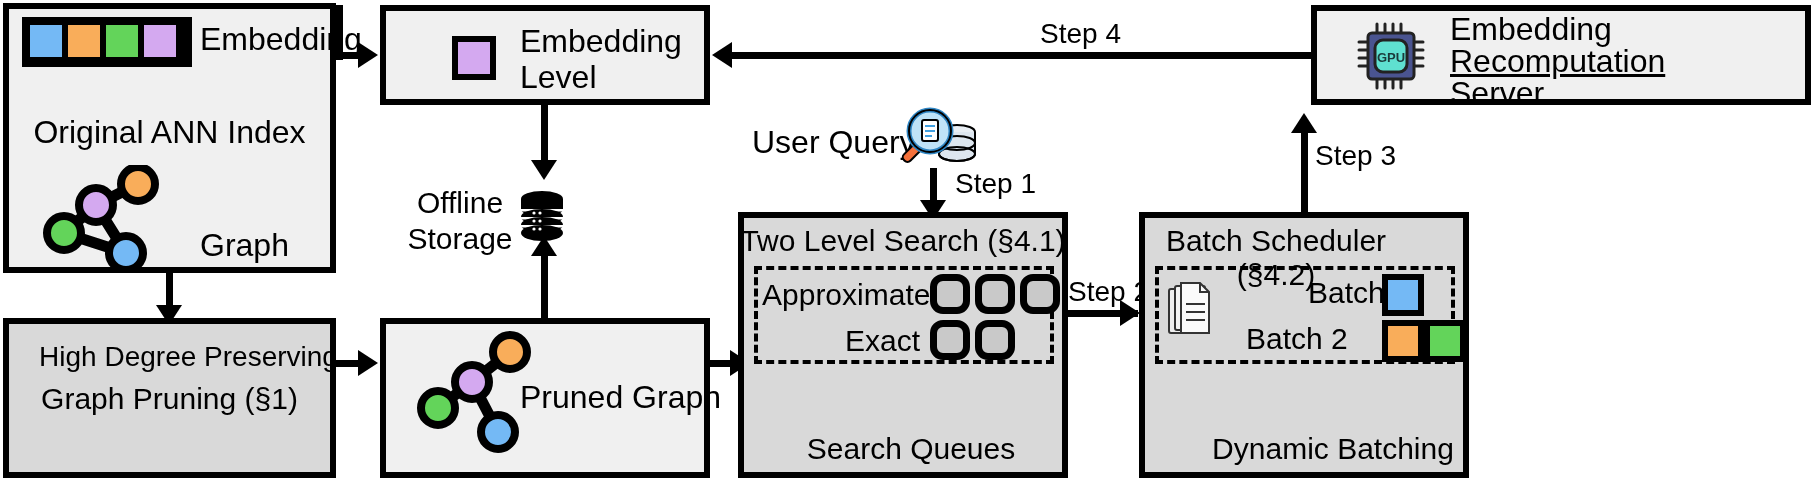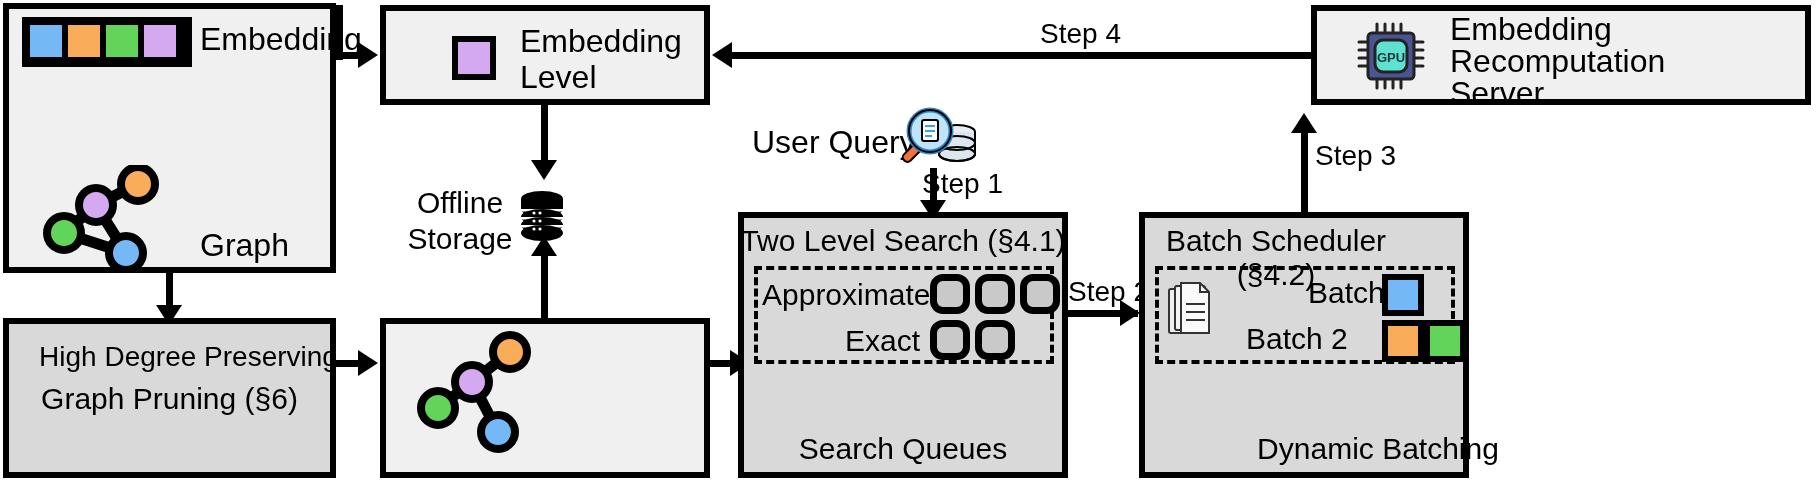--- a/index.html
+++ b/index.html
@@ -79,20 +79,21 @@
 
   <div class="strip" style="left:22px;top:17px;width:170px;height:50px;">
     <div class="cell" style="background:#74b9f5;"></div>
     <div class="cell" style="background:#f9ad5a;"></div>
     <div class="cell" style="background:#63d45a;"></div>
     <div class="cell" style="background:#d4a9f0;"></div>
   </div>
 
   <div class="lbl" style="left:200px;top:22px;font-size:32px;">Embedding</div>
 
+  <div class="lbl ctr bold" style="left:3px;top:115px;width:333px;font-size:32px;">Original ANN Index</div>
 
   <svg class="graph" style="left:34px;top:165px;" width="140" height="105" viewBox="0 0 140 105">
     <g stroke="#000" stroke-width="11" stroke-linecap="round">
       <line x1="30" y1="68" x2="62" y2="40"></line>
       <line x1="62" y1="40" x2="104" y2="19"></line>
       <line x1="30" y1="68" x2="92" y2="88"></line>
       <line x1="62" y1="40" x2="92" y2="88"></line>
     </g>
     <circle cx="104" cy="19" r="17" fill="#f9ad5a" stroke="#000" stroke-width="8"></circle>
     <circle cx="62" cy="40" r="17" fill="#d4a9f0" stroke="#000" stroke-width="8"></circle>
@@ -100,39 +101,40 @@
     <circle cx="92" cy="88" r="17" fill="#74b9f5" stroke="#000" stroke-width="8"></circle>
   </svg>
 
   <div class="lbl" style="left:200px;top:228px;font-size:32px;">Graph</div>
 
   <div class="ln vline" style="left:166px;top:273px;height:38px;"></div>
   <div class="ahead down" style="left:156px;top:305px;"></div>
 
   <div class="box dark" style="left:3px;top:318px;width:333px;height:160px;"></div>
   <div class="lbl ctr bold" style="left:3px;top:341px;width:371px;font-size:28px;">High Degree Preserving</div>
-  <div class="lbl ctr bold" style="left:3px;top:382px;width:333px;font-size:30px;">Graph Pruning (§6)</div>
+  <div class="lbl ctr bold" style="left:3px;top:382px;width:333px;font-size:30px;">Graph Pruning (§1)</div>
 
   <div class="ln hline" style="left:336px;top:360px;width:28px;"></div>
   <div class="ahead right" style="left:358px;top:350px;"></div>
 
   <div class="box" style="left:380px;top:318px;width:330px;height:160px;"></div>
 
   <svg class="graph" style="left:410px;top:330px;" width="135" height="130" viewBox="0 0 135 130">
     <g stroke="#000" stroke-width="11" stroke-linecap="round">
       <line x1="28" y1="78" x2="62" y2="52"></line>
       <line x1="62" y1="52" x2="100" y2="22"></line>
       <line x1="62" y1="52" x2="88" y2="102"></line>
     </g>
     <circle cx="100" cy="22" r="17" fill="#f9ad5a" stroke="#000" stroke-width="8"></circle>
     <circle cx="62" cy="52" r="17" fill="#d4a9f0" stroke="#000" stroke-width="8"></circle>
     <circle cx="28" cy="78" r="17" fill="#63d45a" stroke="#000" stroke-width="8"></circle>
     <circle cx="88" cy="102" r="17" fill="#74b9f5" stroke="#000" stroke-width="8"></circle>
   </svg>
 
+  <div class="lbl" style="left:520px;top:380px;font-size:32px;">Pruned Graph</div>
 
   <div class="ln hline" style="left:710px;top:360px;width:28px;"></div>
   <div class="ahead right" style="left:730px;top:350px;"></div>
 
   <div class="ln vline" style="left:541px;top:248px;height:72px;"></div>
   <div class="ahead up" style="left:531px;top:236px;"></div>
 
   <div class="box" style="left:380px;top:5px;width:330px;height:100px;"></div>
   <div class="swatch" style="left:452px;top:36px;width:44px;height:44px;background:#d4a9f0;"></div>
   <div class="lbl" style="left:520px;top:24px;font-size:32px;">Embedding</div>
@@ -185,37 +187,37 @@
     <circle cx="30" cy="25" r="21" fill="none" stroke="#000" stroke-width="2"></circle>
 
     <rect x="22" y="14" width="16" height="21" rx="2" fill="#fff" stroke="#000" stroke-width="2"></rect>
     <line x1="25" y1="20" x2="35" y2="20" stroke="#3f9fe0" stroke-width="2"></line>
     <line x1="25" y1="25" x2="35" y2="25" stroke="#3f9fe0" stroke-width="2"></line>
     <line x1="25" y1="30" x2="32" y2="30" stroke="#3f9fe0" stroke-width="2"></line>
   </svg>
 
   <div class="ln vline" style="left:930px;top:168px;height:42px;"></div>
   <div class="ahead down" style="left:920px;top:200px;"></div>
-  <div class="lbl bold" style="left:922px;top:168px;font-size:28px;">Step 1</div>
+  <div class="lbl bold" style="left:955px;top:168px;font-size:28px;">Step 1</div>
 
   <div class="box dark" style="left:738px;top:212px;width:330px;height:266px;"></div>
   <div class="lbl ctr" style="left:738px;top:224px;width:330px;font-size:30px;">Two Level Search (§4.1)</div>
 
   <div class="dashbox" style="left:754px;top:266px;width:300px;height:98px;"></div>
 
   <div class="lbl" style="left:762px;top:278px;font-size:30px;">Approximate</div>
   <div class="slot" style="left:930px;top:274px;width:40px;height:40px;"></div>
   <div class="slot" style="left:975px;top:274px;width:40px;height:40px;"></div>
   <div class="slot" style="left:1020px;top:274px;width:40px;height:40px;"></div>
 
   <div class="lbl" style="left:845px;top:324px;font-size:30px;">Exact</div>
   <div class="slot" style="left:930px;top:320px;width:40px;height:40px;"></div>
   <div class="slot" style="left:975px;top:320px;width:40px;height:40px;"></div>
 
-  <div class="lbl ctr" style="left:738px;top:432px;width:330px;font-size:30px;">Search Queues</div>
+  <div class="lbl ctr" style="left:738px;top:432px;width:330px;font-size:30px;padding-left:8px;">Search Queues</div>
 
   <div class="ln hline" style="left:1068px;top:310px;width:70px;"></div>
   <div class="ahead right" style="left:1120px;top:300px;"></div>
   <div class="lbl bold" style="left:1068px;top:276px;font-size:28px;">Step 2</div>
 
   <div class="box dark" style="left:1139px;top:212px;width:330px;height:266px;"></div>
   <div class="lbl ctr bold" style="left:1139px;top:224px;width:274px;font-size:30px;">Batch Scheduler (§4.2)</div>
 
   <div class="dashbox" style="left:1155px;top:266px;width:300px;height:98px;"></div>
 
@@ -229,21 +231,21 @@
     <line x1="18" y1="38" x2="37" y2="38" stroke="#333" stroke-width="2"></line>
   </svg>
 
   <div class="lbl" style="left:1308px;top:276px;font-size:30px;">Batch 1</div>
   <div class="swatch" style="left:1382px;top:274px;width:42px;height:42px;background:#74b9f5;"></div>
 
   <div class="lbl" style="left:1246px;top:322px;font-size:30px;">Batch 2</div>
   <div class="swatch" style="left:1382px;top:320px;width:42px;height:42px;background:#f9ad5a;"></div>
   <div class="swatch" style="left:1424px;top:320px;width:42px;height:42px;background:#63d45a;"></div>
 
-  <div class="lbl ctr" style="left:1139px;top:432px;width:388px;font-size:30px;margin-left:45px;">Dynamic Batching</div>
+  <div class="lbl ctr" style="left:1139px;top:432px;width:388px;font-size:30px;">Dynamic Batching</div>
 
   <div class="ln vline" style="left:1301px;top:125px;height:88px;"></div>
   <div class="ahead up" style="left:1291px;top:113px;"></div>
   <div class="lbl bold" style="left:1315px;top:140px;font-size:28px;">Step 3</div>
 
   <div class="box" style="left:1311px;top:5px;width:500px;height:100px;"></div>
 
   <svg style="position:absolute;left:1357px;top:22px;" width="68" height="68" viewBox="0 0 68 68">
     <g stroke="#222" stroke-width="3" stroke-linecap="round">
       <line x1="20" y1="2" x2="20" y2="12"></line>
@@ -262,20 +264,20 @@
         <line x1="56" y1="28" x2="66" y2="28"></line>
       <line x1="56" y1="36" x2="66" y2="36"></line>
         <line x1="56" y1="44" x2="66" y2="44"></line>
     </g>
     <rect x="11" y="11" width="46" height="46" rx="4" fill="#4a5490" stroke="#222" stroke-width="3"></rect>
     <rect x="18" y="18" width="32" height="32" rx="8" fill="#5fe0d0" stroke="#222" stroke-width="3"></rect>
     <text x="34" y="40" font-family="'Liberation Sans',sans-serif" font-size="13" font-weight="bold" text-anchor="middle" fill="#1a3a3a">GPU</text>
   </svg>
 
   <div class="lbl" style="left:1450px;top:12px;font-size:32px;">Embedding</div>
-  <div class="lbl" style="left:1450px;top:44px;font-size:32px;">Recomputation</div>
+  <div class="lbl" style="left:1450px;top:44px;font-size:32px;text-decoration:underline;">Recomputation</div>
   <div class="lbl" style="left:1450px;top:76px;font-size:32px;">Server</div>
 
   <div class="ln hline" style="left:730px;top:52px;width:585px;"></div>
   <div class="ahead left" style="left:712px;top:42px;"></div>
   <div class="lbl bold" style="left:1040px;top:18px;font-size:28px;">Step 4</div>
 
 </div>
 
 </body></html>

